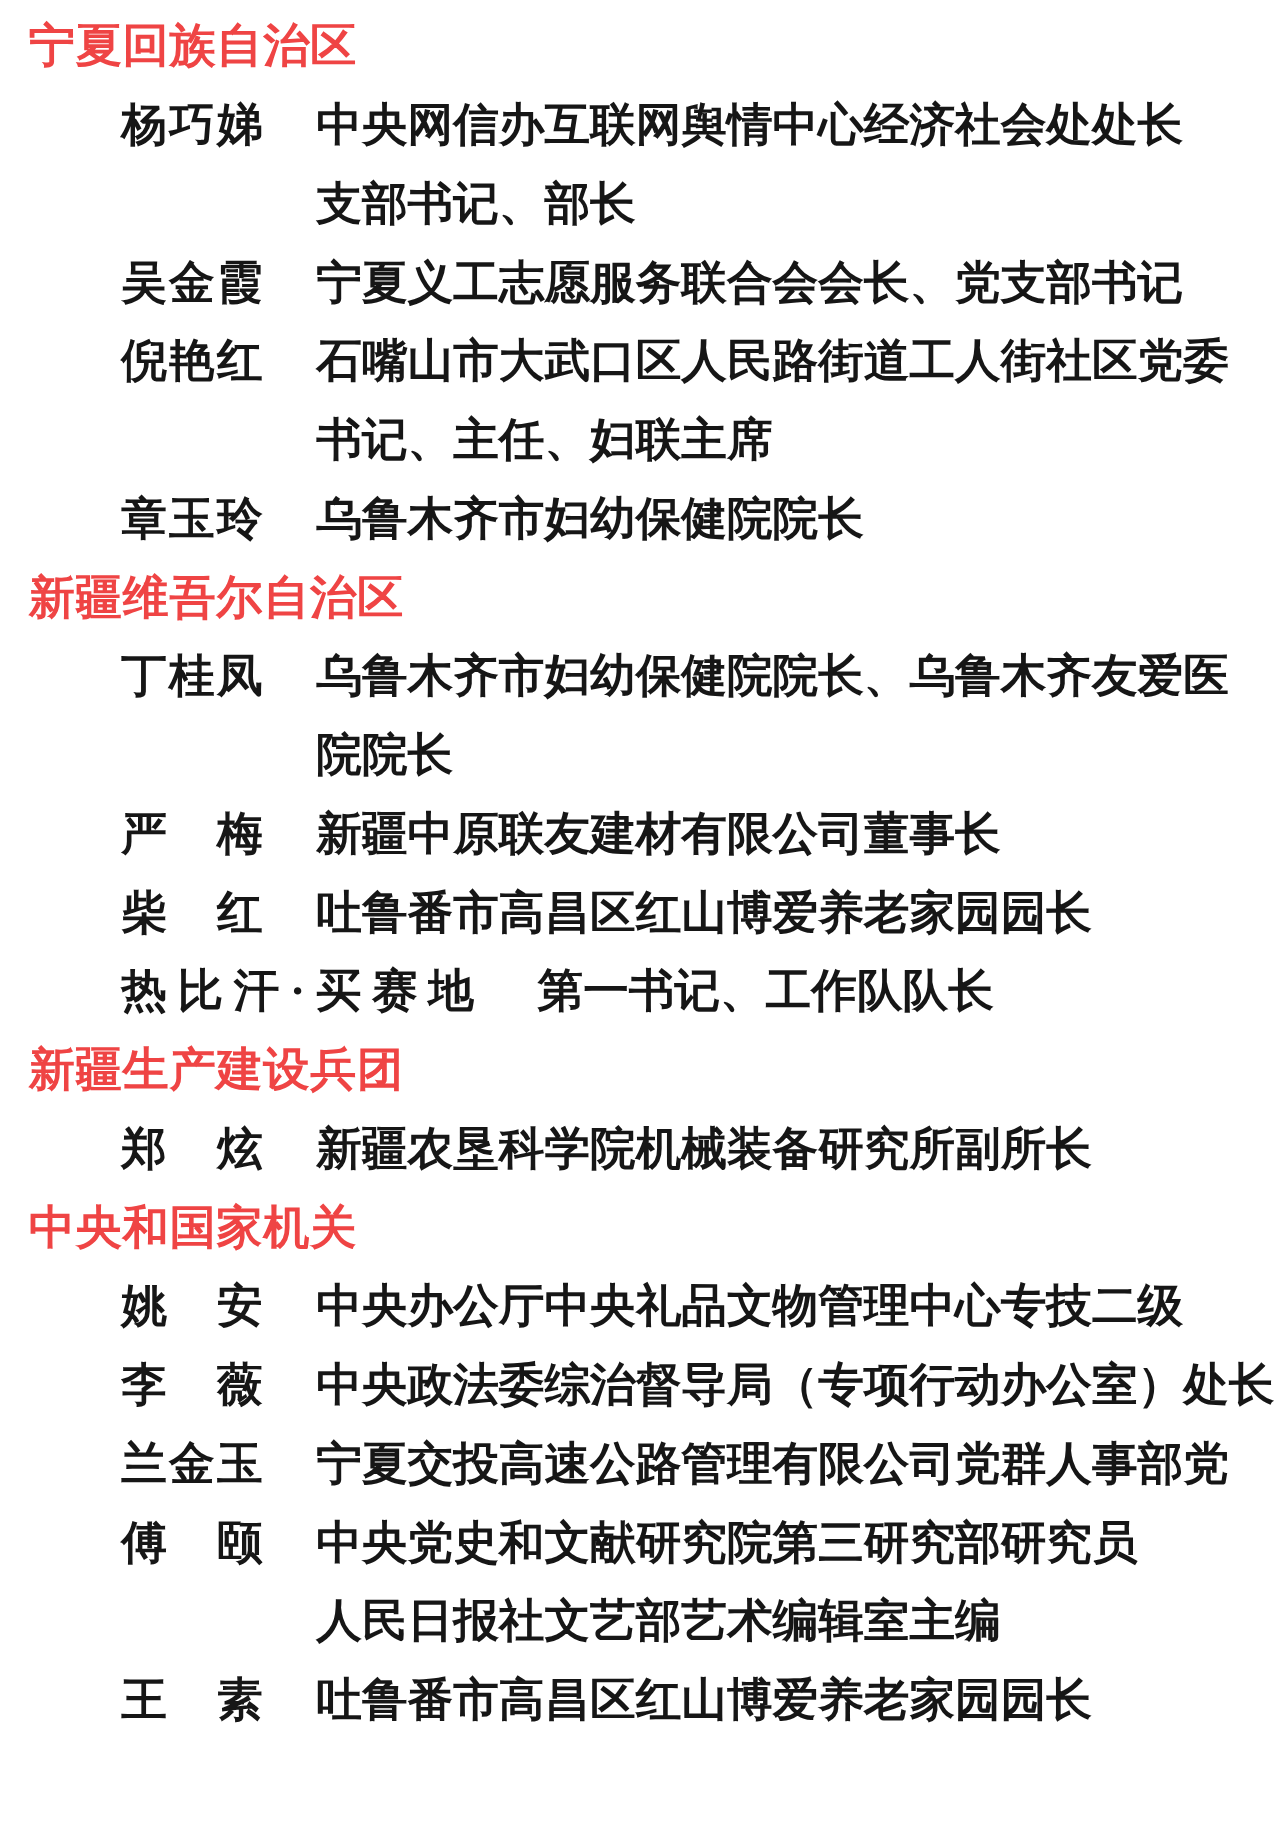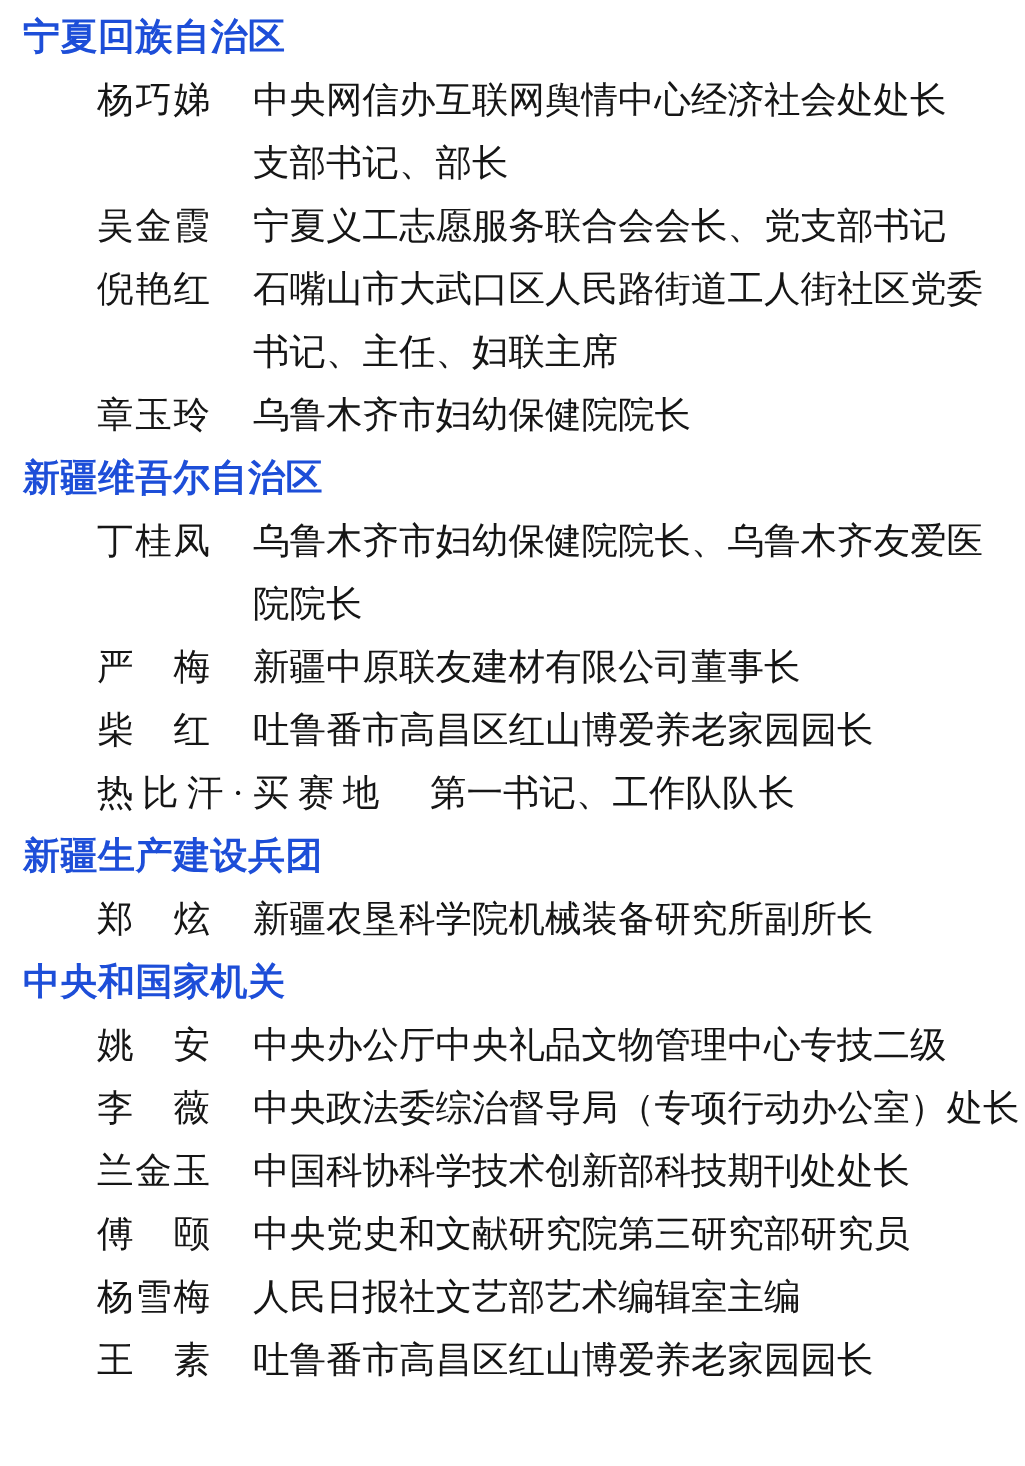--- a/index.html
+++ b/index.html
@@ -18,28 +18,29 @@
     padding-top: 5px;
   }
   .section-header {
     margin: 0;
     padding-left: 23px;
     font-family: "Liberation Sans", sans-serif;
     font-weight: 700;
     font-size: 37px;
     letter-spacing: 0.5px;
     line-height: 63px;
-    color: #1d4ed8;
+    color: #ef4444;
     white-space: nowrap;
   }
   .entry {
     position: relative;
     padding-left: 253px;
     font-size: 36.5px;
     line-height: 63px;
+    font-weight: bold;
   }
   .entry .name {
     position: absolute;
     left: 97px;
     top: 0;
     width: 113px;
     text-align: justify;
     text-align-last: justify;
     white-space: nowrap;
   }
@@ -158,33 +159,32 @@
   <div class="entry">
     <div class="name">李薇</div>
     <div class="title">
   <div class="title-line">中央政法委综治督导局（专项行动办公室）处长</div>
 </div>
   </div>
 
   <div class="entry">
     <div class="name">兰金玉</div>
     <div class="title">
-  <div class="title-line">中国科协科学技术创新部科技期刊处处长</div>
+  <div class="title-line">宁夏交投高速公路管理有限公司党群人事部党</div>
 </div>
   </div>
 
   <div class="entry">
     <div class="name">傅颐</div>
     <div class="title">
   <div class="title-line">中央党史和文献研究院第三研究部研究员</div>
 </div>
   </div>
 
   <div class="entry">
-    <div class="name">杨雪梅</div>
     <div class="title">
   <div class="title-line">人民日报社文艺部艺术编辑室主编</div>
 </div>
   </div>
 
   <div class="entry">
     <div class="name">王素</div>
     <div class="title">
   <div class="title-line">吐鲁番市高昌区红山博爱养老家园园长</div>
 </div>

